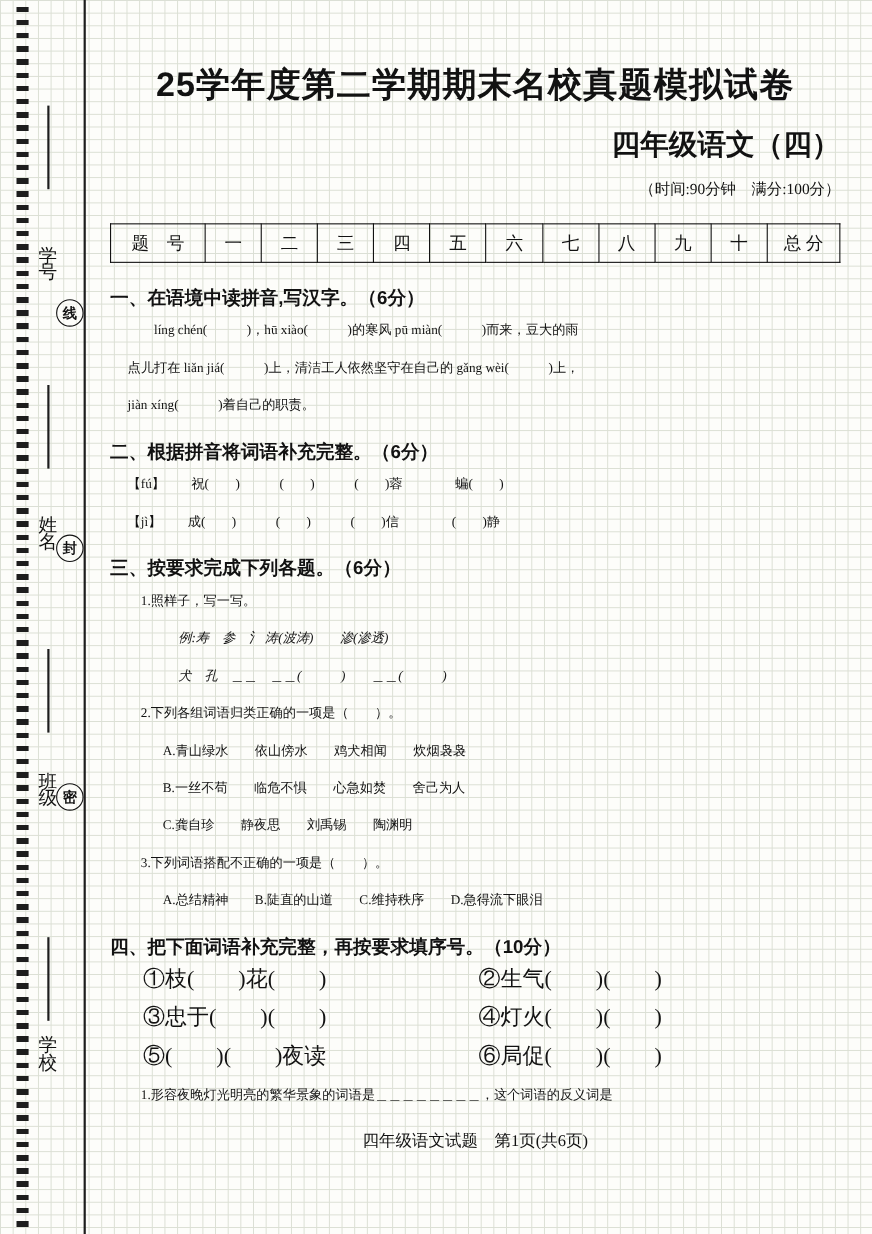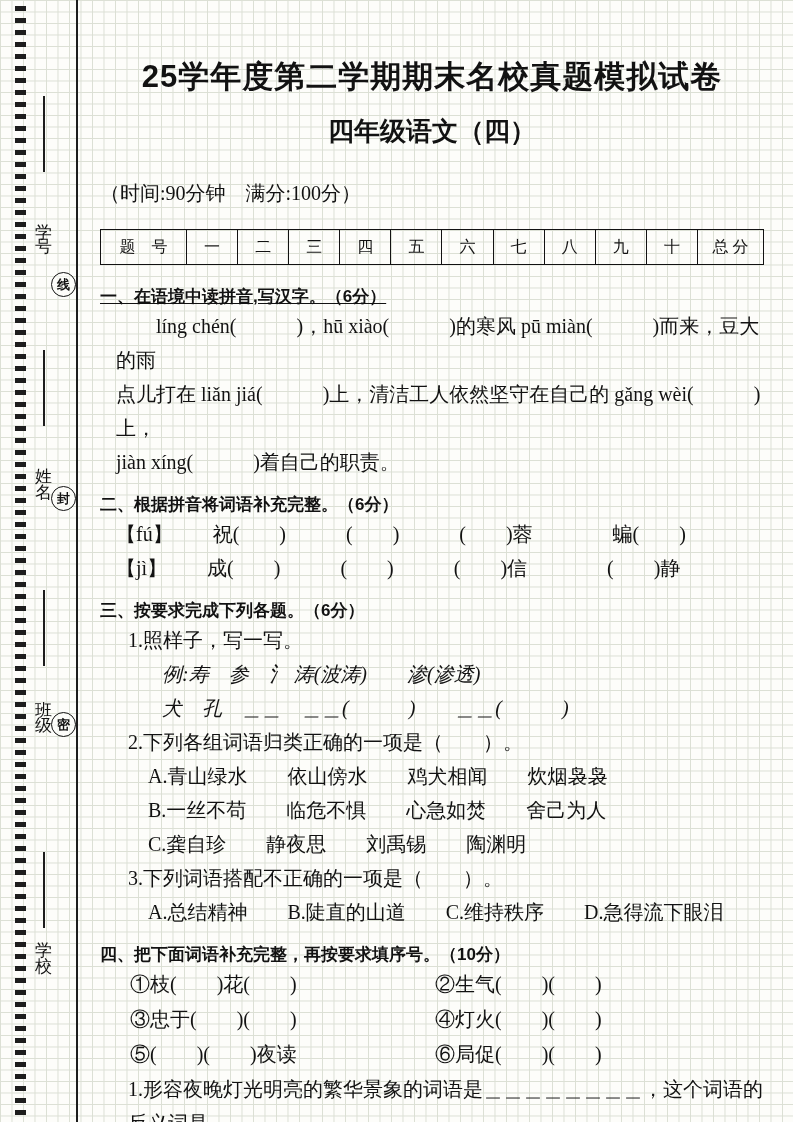--- a/index.html
+++ b/index.html
@@ -38,43 +38,43 @@
   }
 
   
   .content{ position:absolute; left:100px; top:40px; width:664px; }
   .title{
     margin-top:16px; text-align:center;
     font-family:Liberation Sans, sans-serif;
     font-size:31px; font-weight:700; letter-spacing:1px;
   }
   .subtitle{
-    margin-top:16px; text-align:center;
+    margin-top:16px; text-align:right;
     font-family:"Liberation Sans", sans-serif;
     font-size:26px; font-weight:700;
   }
-  .meta{ margin-top:31px; text-align:left; font-size:20px; }
+  .meta{ margin-top:14px; text-align:right; font-size:14px; }
 
   table.score-table{
     width:100%; margin-top:22px; border-collapse:collapse; table-layout:fixed;
   }
   table.score-table td{
     border:1.6px solid #121212; height:35px;
     text-align:center; vertical-align:middle; font-size:16px;
   }
   td.w-label{ width:86px; }
   td.w-total{ width:66px;margin-top:28px; }
 
   .section{ margin-top:0; }
   .sec-head{
     margin-top:14px; font-family:"Liberation Sans", sans-serif;
     font-size:17px; font-weight:700; line-height:24px;
   }
-  .sec-head.first{ margin-top:20px;text-decoration:underline; }
-  .line{ font-size:20px; line-height:34px; white-space:pre-wrap; }
+  .sec-head.first{ margin-top:20px; }
+  .line{ font-size:12px; line-height:34px; white-space:pre-wrap; }
   .ind1{ padding-left:16px; }
   .ind-a{ padding-left:28px; }
   .ind-b{ padding-left:48px; }
   .ind-c{ padding-left:62px;font-style:italic; }
 
   .pair{ display:flex; padding-left:30px; font-size:20px; line-height:35px; }
   .pair .col1{ width:305px; }
 
   .footer{ margin-top:16px; text-align:center; font-size:15px; }
 </style>

